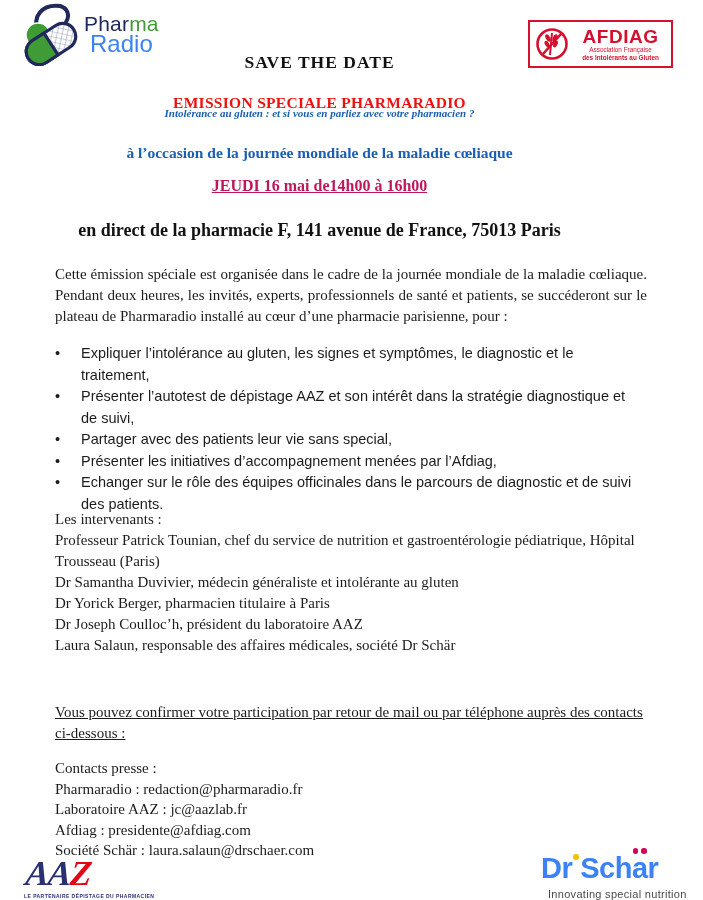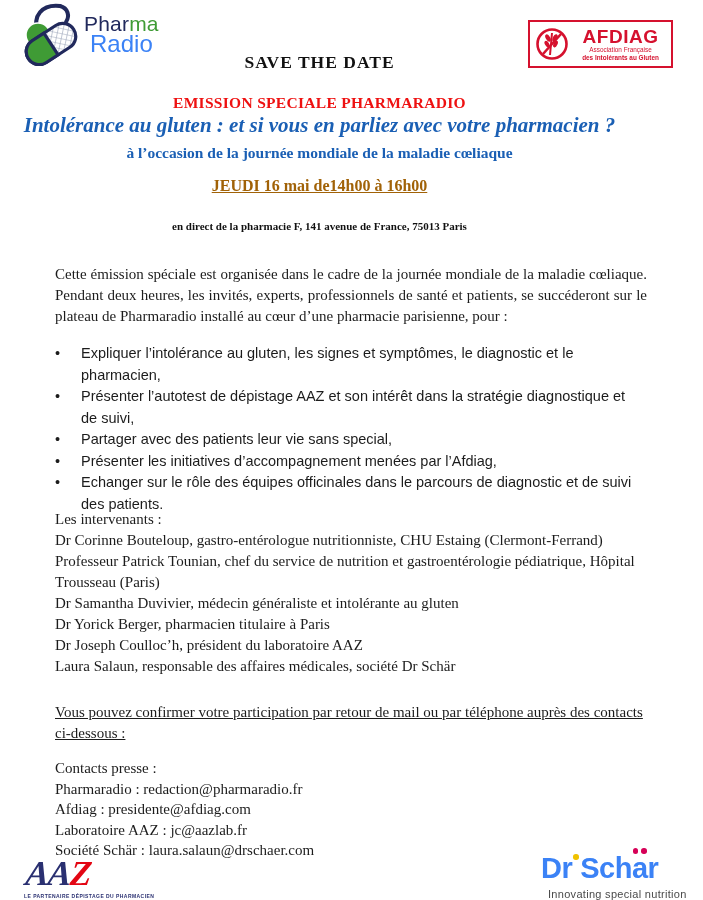--- a/index.html
+++ b/index.html
@@ -16,24 +16,24 @@
   .afdiag{position:absolute;left:528px;top:20px;width:133px;height:40px;border:2px solid #d5112e;
     background:#fff;display:flex;align-items:center;gap:4px;padding:2px 4px;box-sizing:content-box;}
   .afdiag-txt{flex:1;text-align:center;color:#d5112e;line-height:1;}
   .afdiag-name{font-family:"Liberation Sans",sans-serif;font-weight:bold;font-size:19px;letter-spacing:.5px;}
   .afdiag-sub{font-family:"Liberation Sans",sans-serif;font-size:6.4px;margin-top:1.5px;}
   .afdiag-sub.b{font-weight:bold;}
   
   .ctr{position:absolute;left:0;width:639px;text-align:center;}
   .save-date{top:52px;font-size:17.5px;font-weight:bold;letter-spacing:1px;color:#111;}
   .h-red{top:94px;font-size:15.5px;font-weight:bold;color:#ee1111;letter-spacing:.3px;}
-  .h-blue-i{top:113px;font-size:21px;font-weight:bold;font-style:italic;color:#1a5fb4;}
+  .h-blue-i{top:107px;font-size:11px;font-weight:bold;font-style:italic;color:#1a5fb4;}
   .h-blue{top:144px;font-size:15.5px;font-weight:bold;color:#1a5fb4;}
-  .date-line{top:177px;font-size:16px;font-weight:bold;text-decoration:underline;color:#a16207;}
-  .venue-line{top:220px;font-size:11px;font-weight:bold;color:#111;}
+  .date-line{top:177px;font-size:16px;font-weight:bold;text-decoration:underline;color:#be185d;}
+  .venue-line{top:220px;font-size:18px;font-weight:bold;color:#111;}
   
   .block{position:absolute;left:55px;width:592px;font-size:15px;line-height:21px;color:#1c1c1c;}
   .intro{top:264px;text-align:justify;}
   .bullets{top:343px;left:53px;width:585px;font-family:"Liberation Sans",sans-serif;font-size:14.5px;line-height:21.5px;}
   .bullets .li{position:relative;padding-left:28px;}
   .bullets .li::before{content:"\2022";position:absolute;left:2px;top:0;}
   .speakers{top:509px;width:588px;}
   .confirm{top:702px;text-decoration:underline;}
   .contacts{top:758px;line-height:20.5px;}
   
@@ -101,44 +101,43 @@
   <div class="ctr save-date">SAVE THE DATE</div>
   <div class="ctr h-red">EMISSION SPECIALE PHARMARADIO</div>
   <div class="ctr h-blue-i">Intolérance au gluten : et si vous en parliez avec votre pharmacien ?</div>
   <div class="ctr h-blue">à l’occasion de la journée mondiale de la maladie cœliaque</div>
   <div class="ctr date-line">JEUDI 16 mai de14h00 à 16h00</div>
   <div class="ctr venue-line">en direct de la pharmacie F, 141 avenue de France, 75013 Paris</div>
 
   <div class="block intro">Cette émission spéciale est organisée dans le cadre de la journée mondiale de la maladie cœliaque. Pendant deux heures, les invités, experts, professionnels de santé et patients, se succéderont sur le plateau de Pharmaradio installé au cœur d’une pharmacie parisienne, pour :</div>
 
   <div class="block bullets">
-    <div class="li">Expliquer l’intolérance au gluten, les signes et symptômes, le diagnostic et le pharmacien,</div>
+    <div class="li">Expliquer l’intolérance au gluten, les signes et symptômes, le diagnostic et le traitement,</div>
     <div class="li">Présenter l’autotest de dépistage AAZ et son intérêt dans la stratégie diagnostique et de suivi,</div>
     <div class="li">Partager avec des patients leur vie sans special,</div>
     <div class="li">Présenter les initiatives d’accompagnement menées par l’Afdiag,</div>
     <div class="li">Echanger sur le rôle des équipes officinales dans le parcours de diagnostic et de suivi des patients.</div>
   </div>
 
   <div class="block speakers">
     <div>Les intervenants :</div>
-    <div>Dr Corinne Bouteloup, gastro-entérologue nutritionniste, CHU Estaing (Clermont-Ferrand)</div>
     <div>Professeur Patrick Tounian, chef du service de nutrition et gastroentérologie pédiatrique, Hôpital Trousseau (Paris)</div>
     <div>Dr Samantha Duvivier, médecin généraliste et intolérante au gluten</div>
     <div>Dr Yorick Berger, pharmacien titulaire à Paris</div>
     <div>Dr Joseph Coulloc’h, président du laboratoire AAZ</div>
     <div>Laura Salaun, responsable des affaires médicales, société Dr Schär</div>
   </div>
 
   <div class="block confirm">Vous pouvez confirmer votre participation par retour de mail ou par téléphone auprès des contacts ci-dessous :</div>
 
   <div class="block contacts">
     <div>Contacts presse :</div>
     <div>Pharmaradio : redaction@pharmaradio.fr</div>
+    <div>Laboratoire AAZ : jc@aazlab.fr</div>
     <div>Afdiag : presidente@afdiag.com</div>
-    <div>Laboratoire AAZ : jc@aazlab.fr</div>
     <div>Société Schär : laura.salaun@drschaer.com</div>
   </div>
 
   <div class="aaz">
     <div class="aaz-letters"><span>A</span><span>A</span><span class="z">Z</span></div>
     <div class="aaz-tag">LE PARTENAIRE DÉPISTAGE DU PHARMACIEN</div>
   </div>
 
   <div class="drschar">
     <div class="drschar-name"><span>Dr</span><span class="ydot"></span><span class="scha-wrap"><span>Scha</span><span class="umlaut">

